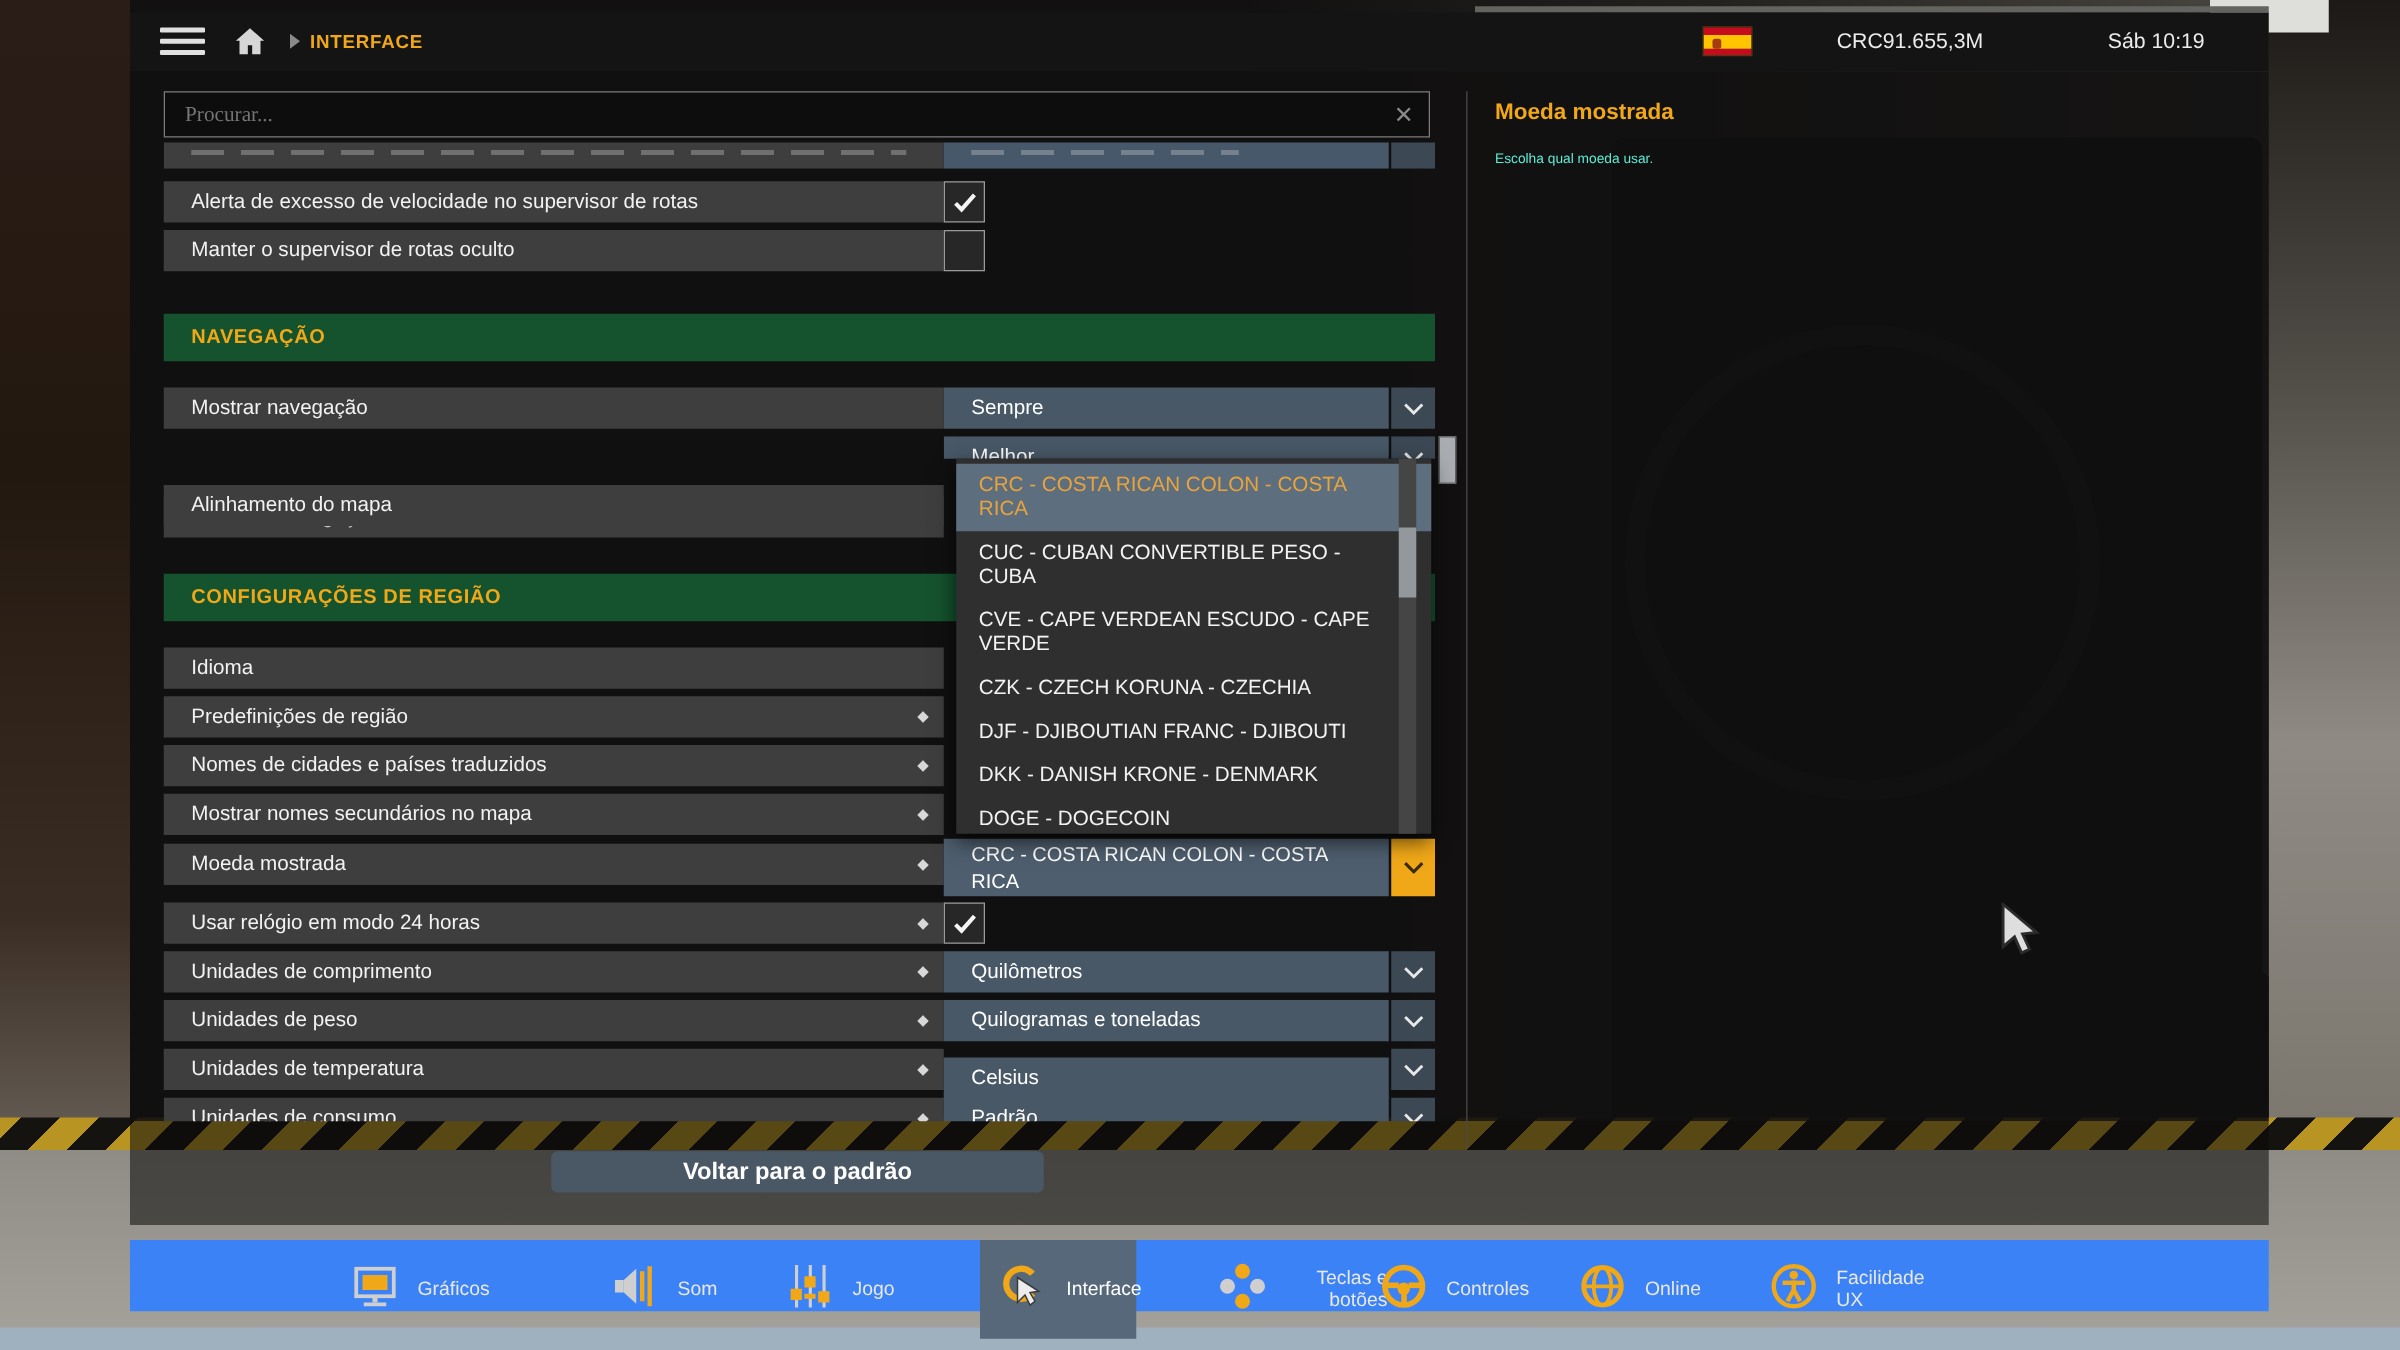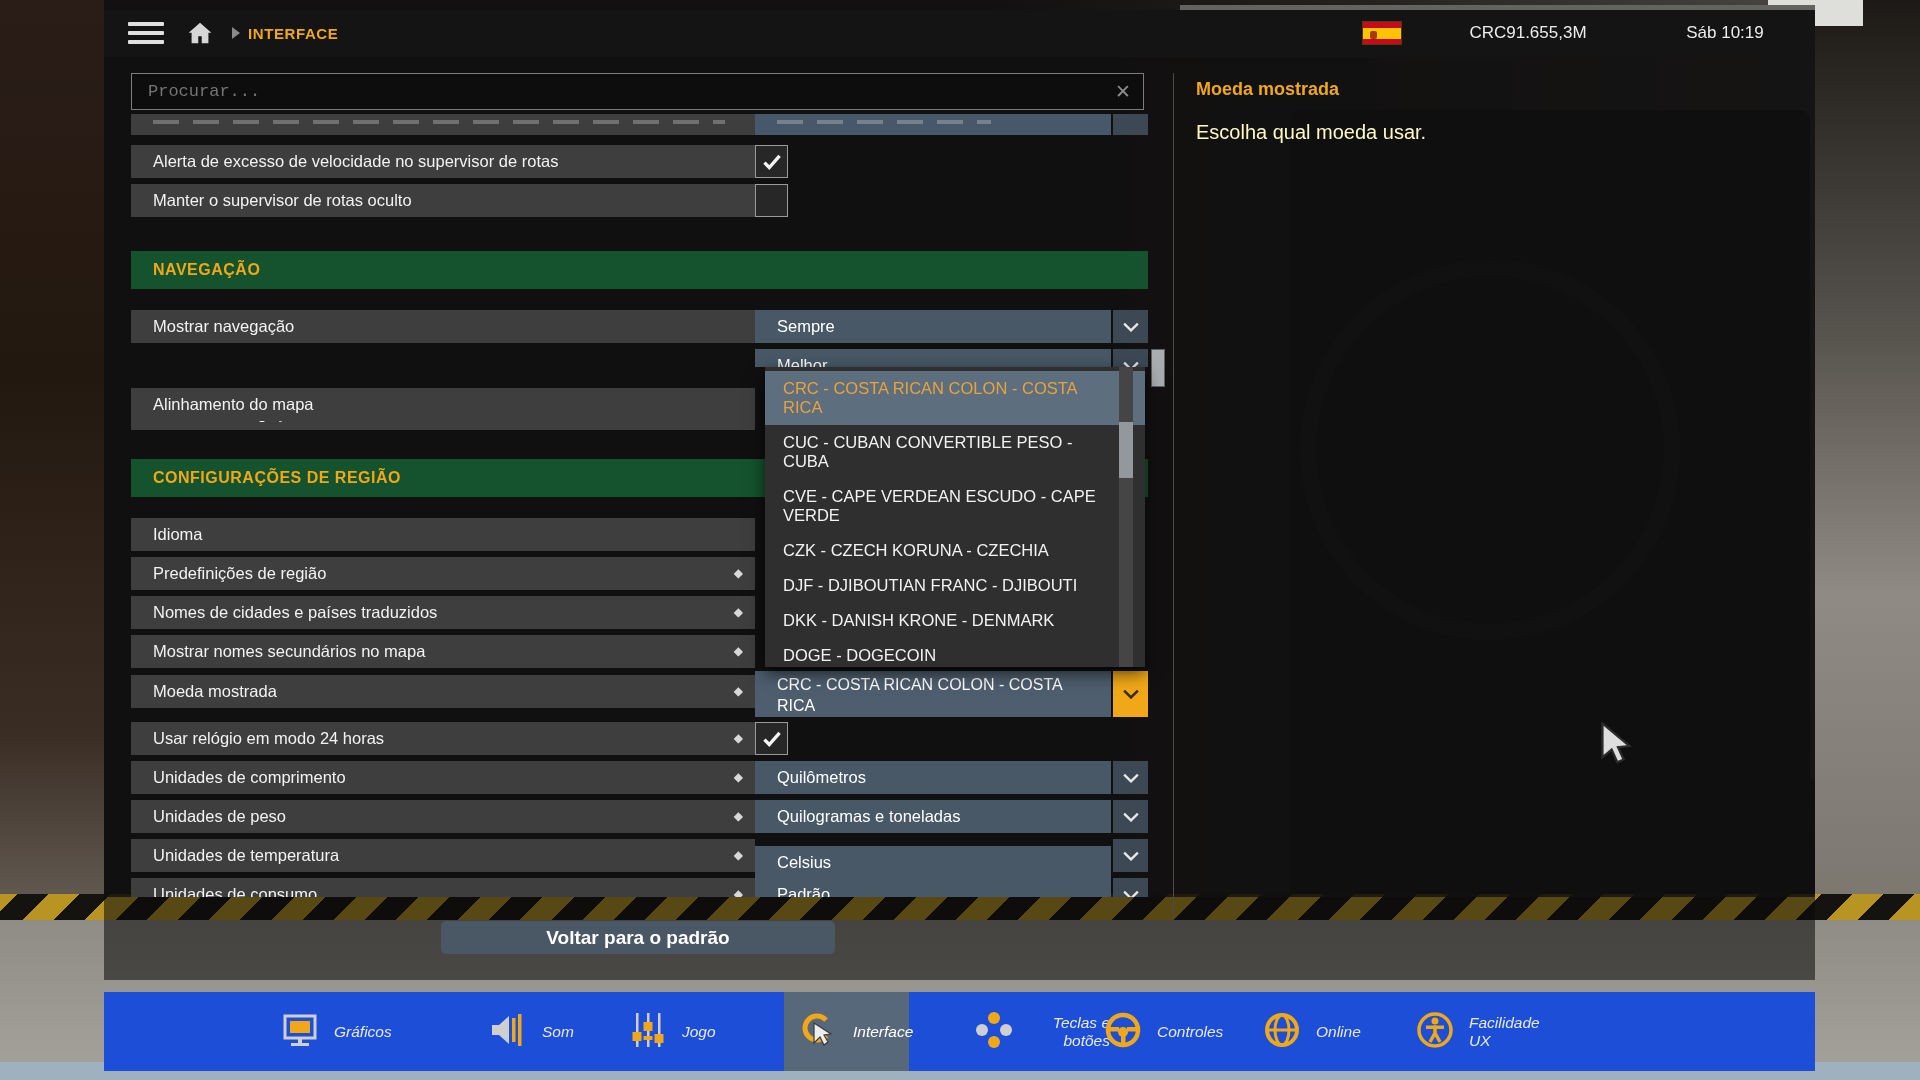--- a/index.html
+++ b/index.html
@@ -34,28 +34,28 @@
   .flag .r{flex:1;background:#c60b1e;} .flag .y{flex:2;background:#ffc400;position:relative;}
   .flag .y i{position:absolute;left:7px;top:3px;width:7px;height:8px;background:#a33c0f;border-radius:2px;}
 
   
   .content{left:104px;top:57px;width:1711px;height:923px;z-index:2;}
   .content-bg{left:0;top:0;width:1711px;height:840px;background:rgba(17,16,16,0.92);}
   .footer-band{left:0;top:840px;width:1711px;height:83px;background:rgba(10,10,10,0.55);}
 
   .search{left:27px;top:16px;width:1013px;height:37px;background:#0d0d0d;border:1px solid #7d7d7d;}
   .search input{width:100%;height:100%;background:transparent;border:0;outline:0;color:#b9b9b9;
-    font-size:17px;padding:0 40px 0 16px;font-family:Liberation Mono, monospace;}
+    font-size:17px;padding:0 40px 0 16px;font-family:Liberation Serif, serif;}
   .search .clear{position:absolute;right:12px;top:6px;font-size:19px;color:#8a8a8a;cursor:pointer;}
 
   .divider{left:1069px;top:16px;width:1px;height:845px;background:#4b4b4b;}
   .pg-thumb{left:1047px;top:292px;width:14px;height:38px;background:#a9adb1;border:1px solid #60605e;}
 
   .dp-title{left:1092px;top:22px;font-size:18px;font-weight:bold;color:#f0a818;}
-  .dp-desc{left:1092px;top:64px;font-size:20px;color:#fef9c3;}
+  .dp-desc{left:1092px;top:64px;font-size:11px;color:#5eead4;}
 
   .lbl{left:27px;width:624px;height:33px;background:#3e3e3e;color:#f2f2f2;font-size:16.5px;
        line-height:33px;padding-left:22px;}
   .diamond{position:absolute;right:12px;top:0;font-size:12px;color:#d8d8d8;line-height:33px;}
   .sec{left:27px;width:1017px;height:38px;background:#14532d;color:#f0a818;font-weight:bold;
        font-size:16px;line-height:38px;padding-left:22px;letter-spacing:.5px;}
   .dd{left:651px;width:356px;height:33px;background:#485866;color:#fff;font-size:16.5px;
       line-height:33px;padding-left:22px;}
   .chev-btn{left:1009px;width:35px;height:33px;background:#3c4955;display:flex;
       align-items:center;justify-content:center;}
@@ -75,21 +75,21 @@
   .dd-item{position:relative;color:#f2f2f2;font-size:16.5px;font-weight:500;
       padding:8px 34px 8px 18px;}
   .dd-item.hl{background:#5d6e7e;color:#e8a33d;}
   .list-track{position:absolute;right:12px;top:0;width:14px;height:300px;background:#454545;}
   .list-thumb{position:absolute;right:12px;top:55px;width:14px;height:56px;background:#93989c;}
 
   .reset-btn{left:337px;top:864px;width:394px;height:33px;background:#4a5866;border-radius:5px;
       color:#fff;font-weight:bold;font-size:19px;line-height:33px;text-align:center;cursor:pointer;}
 
   
-  .navbar{left:104px;top:992px;width:1711px;height:79px;background:#1d4ed8;z-index:3;font-style:italic;}
+  .navbar{left:104px;top:992px;width:1711px;height:57px;background:#3b82f6;z-index:3;}
   .tab{position:absolute;top:0;height:79px;display:flex;align-items:center;gap:13px;cursor:pointer;}
   .tab .t{color:#e8e8e8;font-size:15.5px;line-height:18px;}
   .tab-active{background:#56687a;}
   .tab-active .t{color:#fff;}
 
   .cursor{left:1596px;top:722px;z-index:9;}
 </style>
 </head>
 <body>
 

